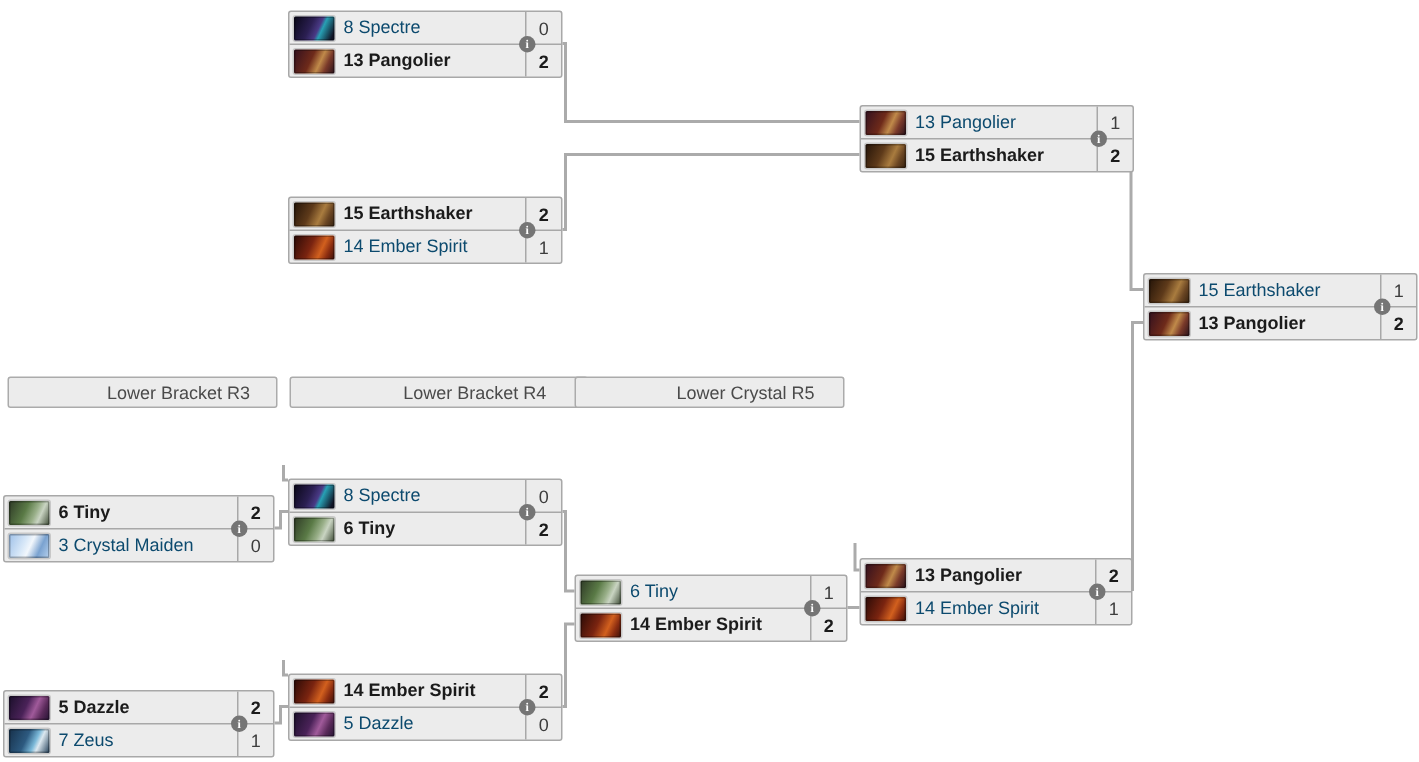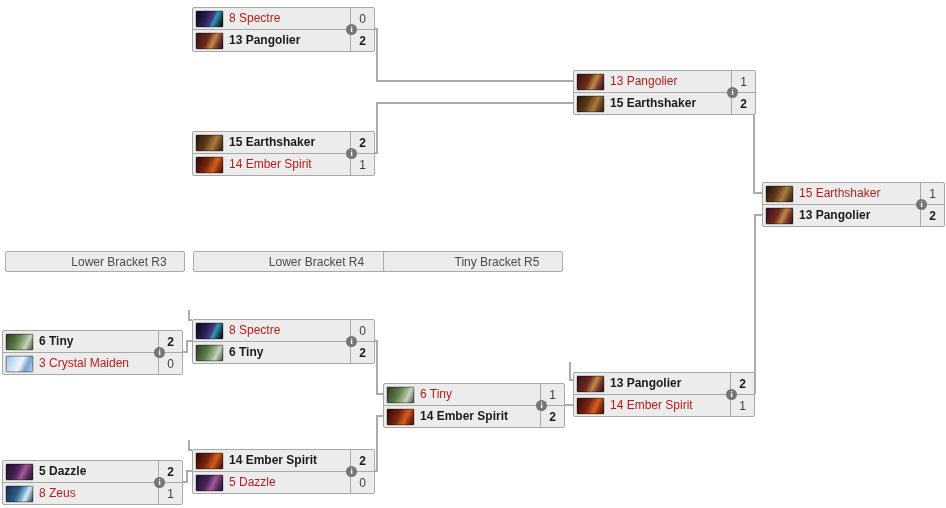--- a/index.html
+++ b/index.html
@@ -7,21 +7,21 @@
          font-family:"Liberation Sans",sans-serif;overflow:hidden;}
   svg.wires{position:absolute;left:0;top:0;width:946px;height:508px;z-index:1;}
   .wire{fill:none;stroke:#ababab;stroke-width:2;}
 
   .match{position:absolute;z-index:2;background:#ececec;border:1px solid #a8a8a8;
          border-radius:2px;box-sizing:border-box;height:45px;}
   .team{display:flex;align-items:center;height:21px;position:relative;}
   .team + .team{border-top:1px solid #a8a8a8;}
   .hicon{width:27px;height:16px;margin:0 6px 0 3px;border-radius:1px;flex:none;
          box-shadow:0 0 0 1px rgba(0,0,0,.28) inset, 0 0 0 1px rgba(0,0,0,.15);}
-  .tname{flex:1;font-size:12px;color:#b91c1c;white-space:nowrap;overflow:hidden;line-height:21px;}
+  .tname{flex:1;font-size:12px;color:#0c4a6e;white-space:nowrap;overflow:hidden;line-height:21px;}
   .tscore{width:23px;align-self:stretch;border-left:1px solid #a8a8a8;flex:none;
           display:flex;align-items:center;justify-content:center;
           font-size:12px;color:#3d3d3d;}
   .winner .tname,.winner .tscore{font-weight:bold;color:#1b1b1b;}
   .info{position:absolute;z-index:4;top:16px;right:17px;width:11px;height:11px;
         border-radius:50%;background:#757575;color:#fff;font-size:8px;font-weight:bold;
         display:flex;align-items:center;justify-content:center;
         font-family:"Liberation Serif",serif;cursor:pointer;line-height:11px;}
 
   .round-header{position:absolute;z-index:2;top:251px;height:21px;background:#ececec;
@@ -44,21 +44,21 @@
     <polyline class="wire" points="375,341 377,341 377,394 383,394"></polyline>
     <polyline class="wire" points="375,471 377,471 377,416 383,416"></polyline>
     <polyline class="wire" points="565,405 573,405"></polyline>
     <polyline class="wire" points="189,310 189,320 192,320"></polyline>
     <polyline class="wire" points="189,440 189,450 192,450"></polyline>
     <polyline class="wire" points="570,362 570,380 573,380"></polyline>
   </svg>
 
   <div class="round-header" style="left:5px;width:180px">Lower Bracket R3</div>
   <div class="round-header" style="left:193px;width:199px">Lower Bracket R4</div>
-  <div class="round-header" style="left:383px;width:180px">Tiny Bracket R5</div>
+  <div class="round-header" style="left:383px;width:180px">Lower Crystal R5</div>
 
   <div class="match" style="left:192px;top:7px;width:183px">
     <div class="team">
       <span class="hicon" style="background:linear-gradient(115deg,#0d0a1e 5%,#2b1f52 40%,#4a3a86 58%,#27a0b4 66%,#101426 92%)"></span>
       <span class="tname">8 Spectre</span>
       <span class="tscore">0</span>
     </div>
     <div class="team winner">
       <span class="hicon" style="background:linear-gradient(115deg,#32101e 0%,#6e2a1a 42%,#c08a4a 62%,#7a3a2a 78%,#27101a 100%)"></span>
       <span class="tname">13 Pangolier</span>
@@ -166,21 +166,21 @@
   </div>
 
   <div class="match" style="left:2px;top:460px;width:181px">
     <div class="team winner">
       <span class="hicon" style="background:linear-gradient(115deg,#1a0f2a 0%,#4a2258 42%,#a05a9a 62%,#5a2a5a 80%,#241232 100%)"></span>
       <span class="tname">5 Dazzle</span>
       <span class="tscore">2</span>
     </div>
     <div class="team">
       <span class="hicon" style="background:linear-gradient(115deg,#16304a 0%,#2d5a80 42%,#7ab8d8 62%,#dce8f0 72%,#1d3a54 100%)"></span>
-      <span class="tname">8 Zeus</span>
+      <span class="tname">7 Zeus</span>
       <span class="tscore">1</span>
     </div>
     <span class="info">i</span>
   </div>
 
   <div class="match" style="left:192px;top:449px;width:183px">
     <div class="team winner">
       <span class="hicon" style="background:linear-gradient(115deg,#2a0a06 0%,#7a2410 42%,#d2601e 66%,#8a2c10 82%,#3a0f08 100%)"></span>
       <span class="tname">14 Ember Spirit</span>
       <span class="tscore">2</span>

